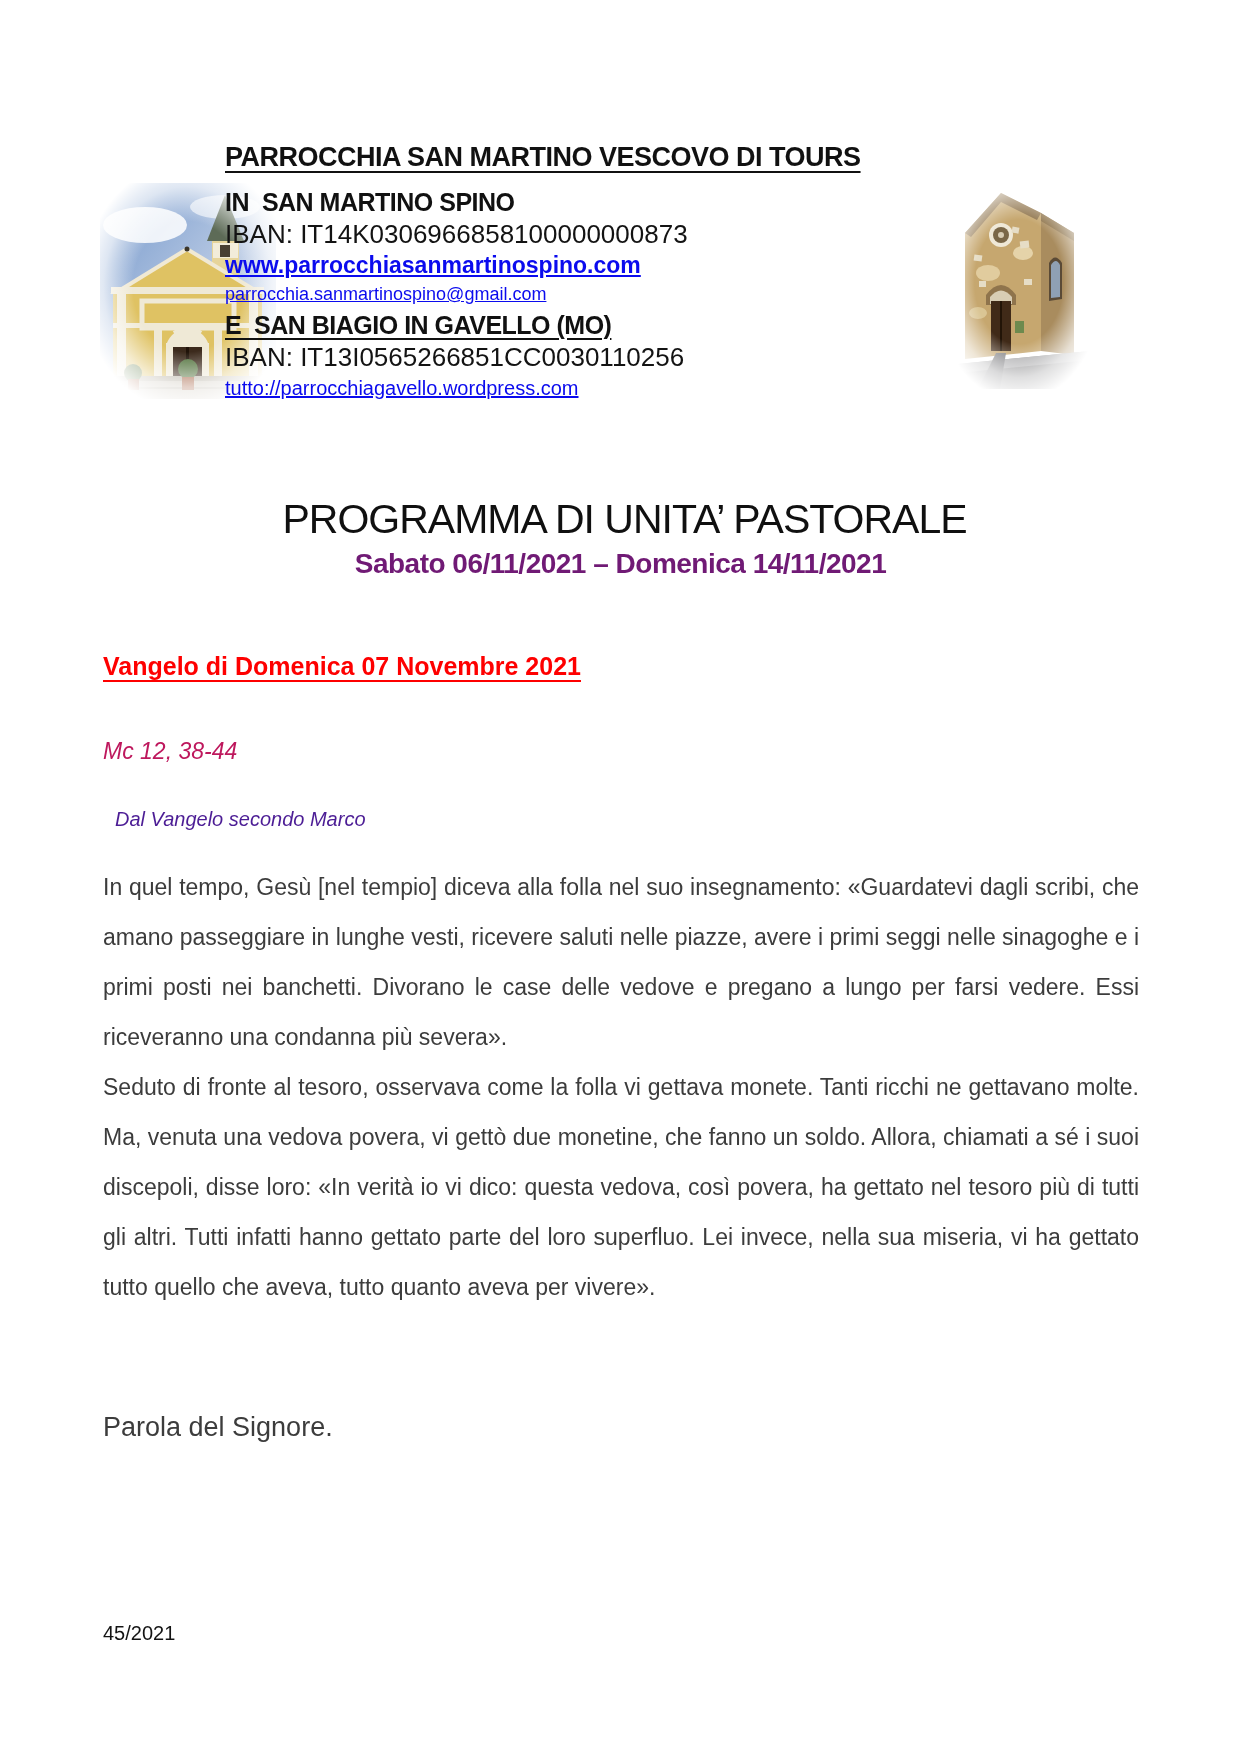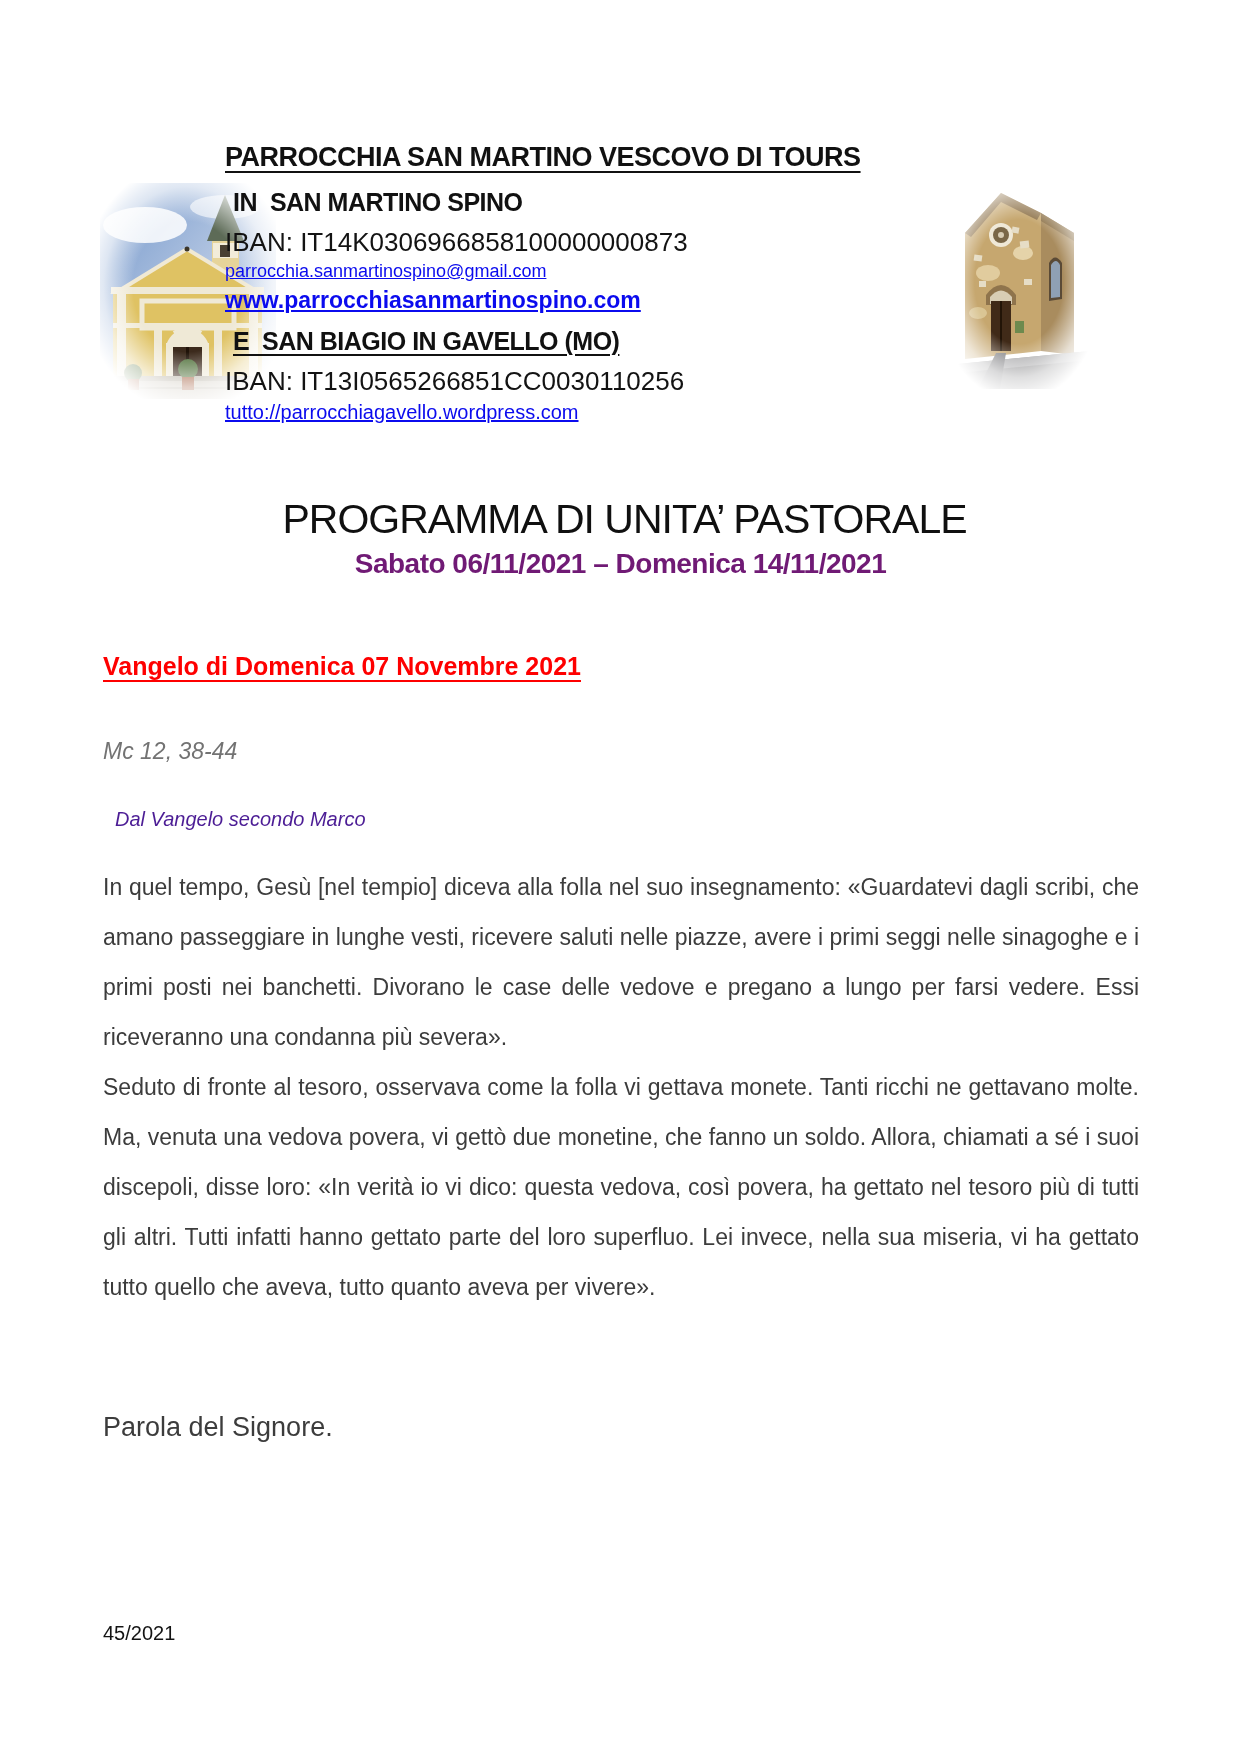--- a/index.html
+++ b/index.html
@@ -28,21 +28,21 @@
     text-decoration: underline;
     text-decoration-thickness: 2px;
     text-underline-offset: 5px;
     margin: 0 0 12px 0;
   }
   .parish-sub {
     font-size: 25px;
     font-weight: bold;
     letter-spacing: -0.5px;
     line-height: 34px;
-    margin: 8px;
+    margin: 0;
   }
   .parish-sub.underlined {
     text-decoration: underline;
     text-decoration-thickness: 2px;
     text-underline-offset: 4px;
   }
   .iban-line { font-size: 26px; line-height: 31px; margin: 0; color: #131313; }
   .link-line { margin: 0; }
   .link-line a { color: #0b0bee; text-decoration: underline; cursor: pointer; }
   .website-main { font-size: 23px; font-weight: bold; line-height: 31px; }
@@ -92,21 +92,21 @@
     text-decoration: underline;
     text-decoration-thickness: 2px;
     text-underline-offset: 5px;
     margin: 0;
   }
   .gospel-reference {
     position: absolute;
     top: 738px; left: 103px;
     font-size: 23px;
     font-style: italic;
-    color: #737373;
+    color: #be185d;
     margin: 0;
   }
   .gospel-source {
     position: absolute;
     top: 796px; left: 103px;
     font-size: 20px;
     font-style: italic;
     color: #4c1d95;
     margin: 12px;
   }
@@ -187,22 +187,22 @@
       <circle cx="88" cy="186" r="10" fill="#54743f"></circle>
       <rect x="82" y="194" width="12" height="13" fill="#a05a3a"></rect>
     </svg>
     <div class="photo-fade"></div>
   </div>
 
   <div class="header-text">
     <h1 class="parish-title">PARROCCHIA SAN MARTINO VESCOVO DI TOURS</h1>
     <p class="parish-sub">IN&nbsp; SAN MARTINO SPINO</p>
     <p class="iban-line">IBAN: IT14K0306966858100000000873</p>
+    <p class="link-line website-main"><a href="#">www.parrocchiasanmartinospino.com</a></p>
     <p class="link-line email-small"><a href="#">parrocchia.sanmartinospino@gmail.com</a></p>
-    <p class="link-line website-main"><a href="#">www.parrocchiasanmartinospino.com</a></p>
     <p class="parish-sub underlined">E&nbsp; SAN BIAGIO IN GAVELLO (MO)</p>
     <p class="iban-line">IBAN: IT13I0565266851CC0030110256</p>
     <p class="link-line website-wp"><a href="#">tutto://parrocchiagavello.wordpress.com</a></p>
   </div>
 
   <div class="photo photo-right">
     <svg viewBox="0 0 142 206" width="142" height="206">
       <rect width="142" height="206" fill="#ffffff"></rect>
 
       <polygon points="93,30 126,50 126,172 93,168" fill="#a98c5e"></polygon>

